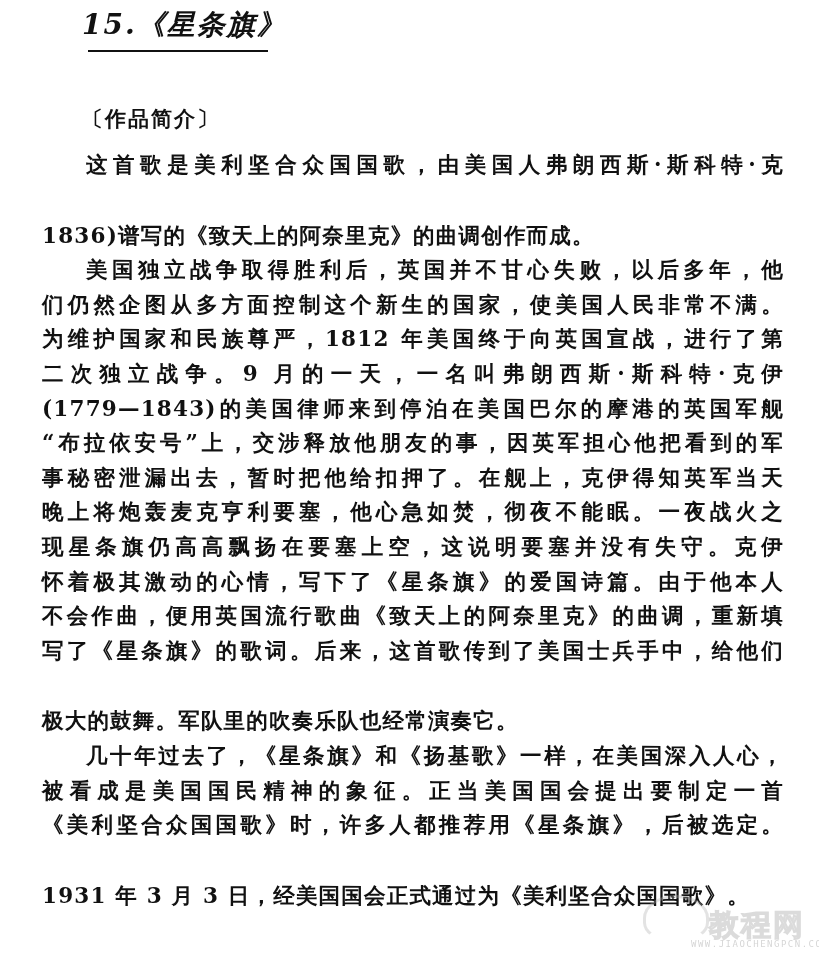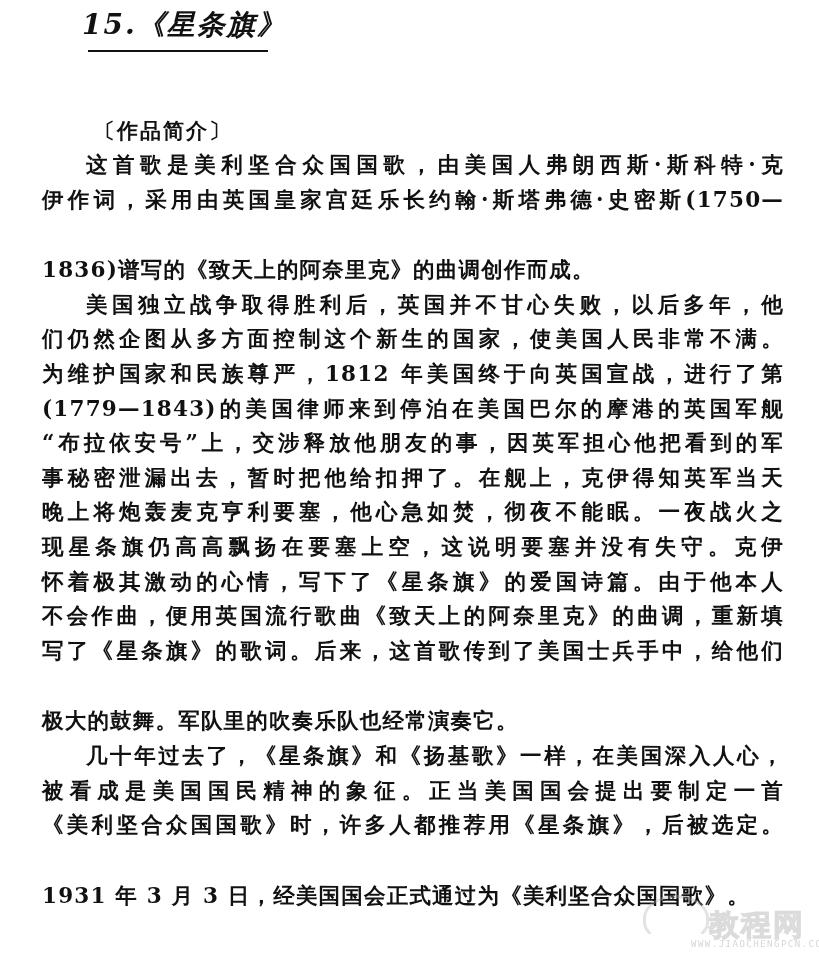--- a/index.html
+++ b/index.html
@@ -35,21 +35,21 @@
       background: #111111;
     }
     .subheading {
       position: absolute;
       left: 82px;
       top: 105px;
       font-size: 21px;
       font-weight: bold;
       letter-spacing: 2px;
       line-height: 28px;
-      margin: 12px;
+      margin: 0;
     }
     .body-text {
       position: absolute;
       left: 42px;
       top: 148px;
       width: 742px;
     }
     .para {
       margin: 0;
       font-size: 21.5px;
@@ -120,28 +120,28 @@
 
   <h1 class="section-title">15.《星条旗》</h1>
   <div class="title-rule"></div>
 
   <h2 class="subheading">〔作品简介〕</h2>
 
   <div class="body-text">
 
     <p class="para">
       <span class="line indent">这首歌是美利坚合众国国歌，由美国人弗朗西斯·斯科特·克</span>
-      <span class="line">伊作词，采用由英国皇家宫廷乐长约翰·斯塔弗德·史密斯(1750—</span>
       <span class="line last">1836)谱写的《致天上的阿奈里克》的曲调创作而成。</span>
     </p>
 
     <p class="para">
       <span class="line indent">美国独立战争取得胜利后，英国并不甘心失败，以后多年，他</span>
       <span class="line">们仍然企图从多方面控制这个新生的国家，使美国人民非常不满。</span>
       <span class="line">为维护国家和民族尊严，1812 年美国终于向英国宣战，进行了第</span>
+      <span class="line">二次独立战争。9 月的一天，一名叫弗朗西斯·斯科特·克伊</span>
       <span class="line">(1779—1843)的美国律师来到停泊在美国巴尔的摩港的英国军舰</span>
       <span class="line">“布拉依安号”上，交涉释放他朋友的事，因英军担心他把看到的军</span>
       <span class="line">事秘密泄漏出去，暂时把他给扣押了。在舰上，克伊得知英军当天</span>
       <span class="line">晚上将炮轰麦克亨利要塞，他心急如焚，彻夜不能眠。一夜战火之</span>
       <span class="line">现星条旗仍高高飘扬在要塞上空，这说明要塞并没有失守。克伊</span>
       <span class="line">怀着极其激动的心情，写下了《星条旗》的爱国诗篇。由于他本人</span>
       <span class="line">不会作曲，便用英国流行歌曲《致天上的阿奈里克》的曲调，重新填</span>
       <span class="line">写了《星条旗》的歌词。后来，这首歌传到了美国士兵手中，给他们</span>
       <span class="line last">极大的鼓舞。军队里的吹奏乐队也经常演奏它。</span>
     </p>

